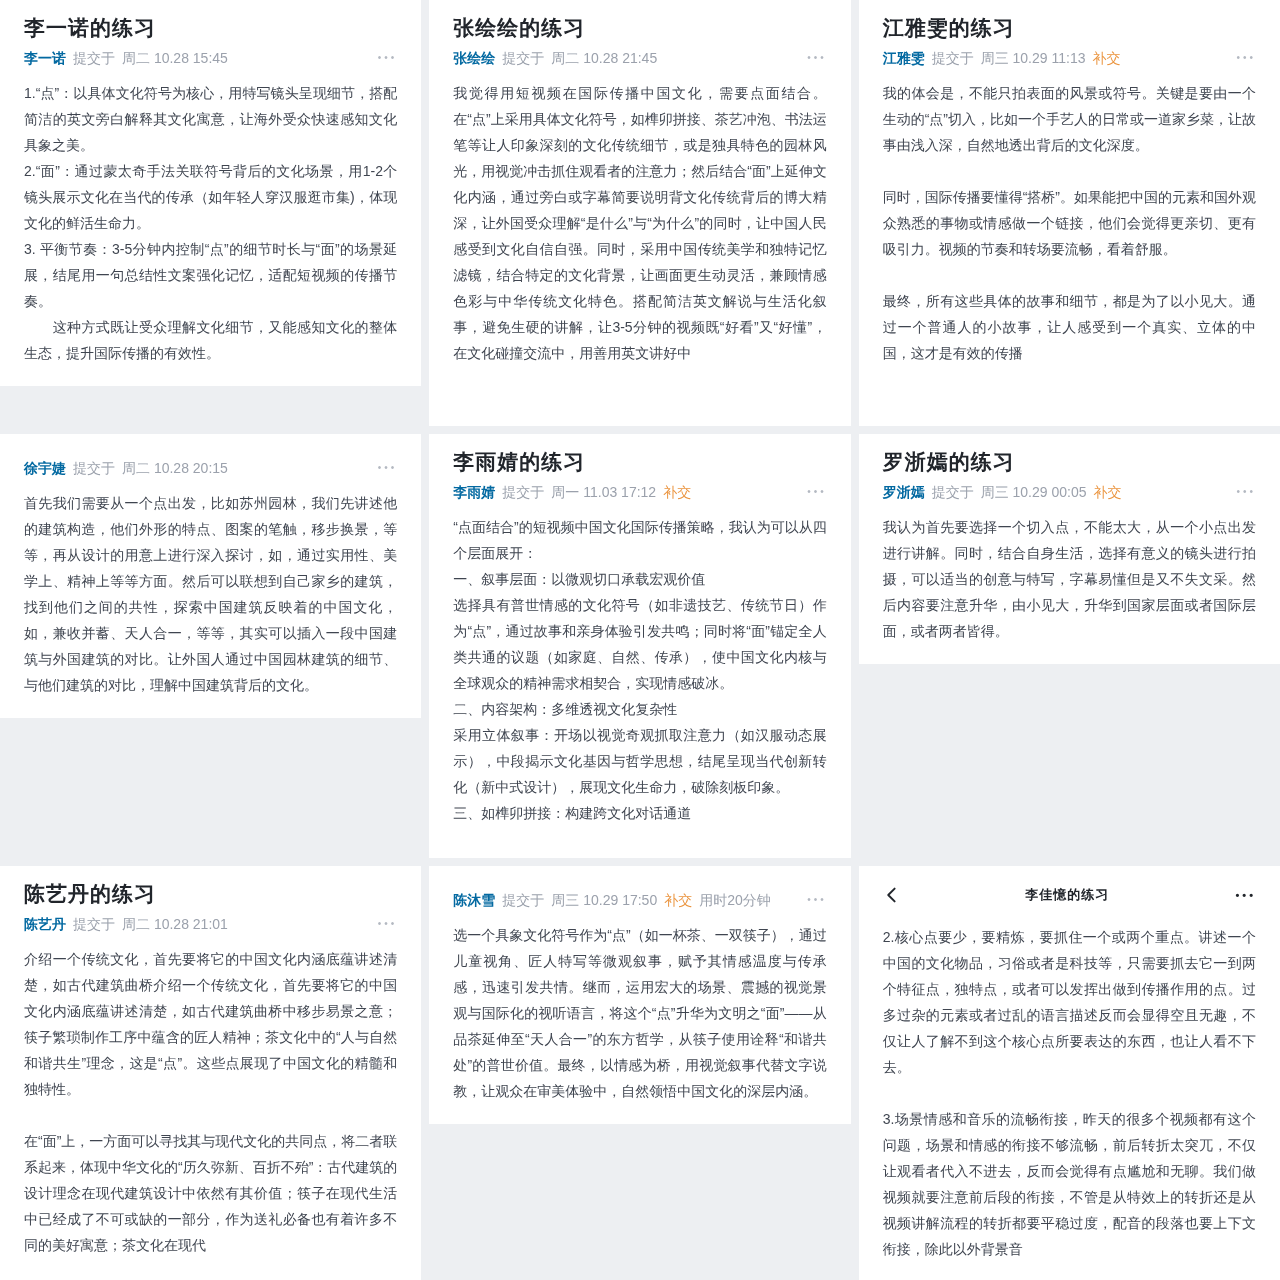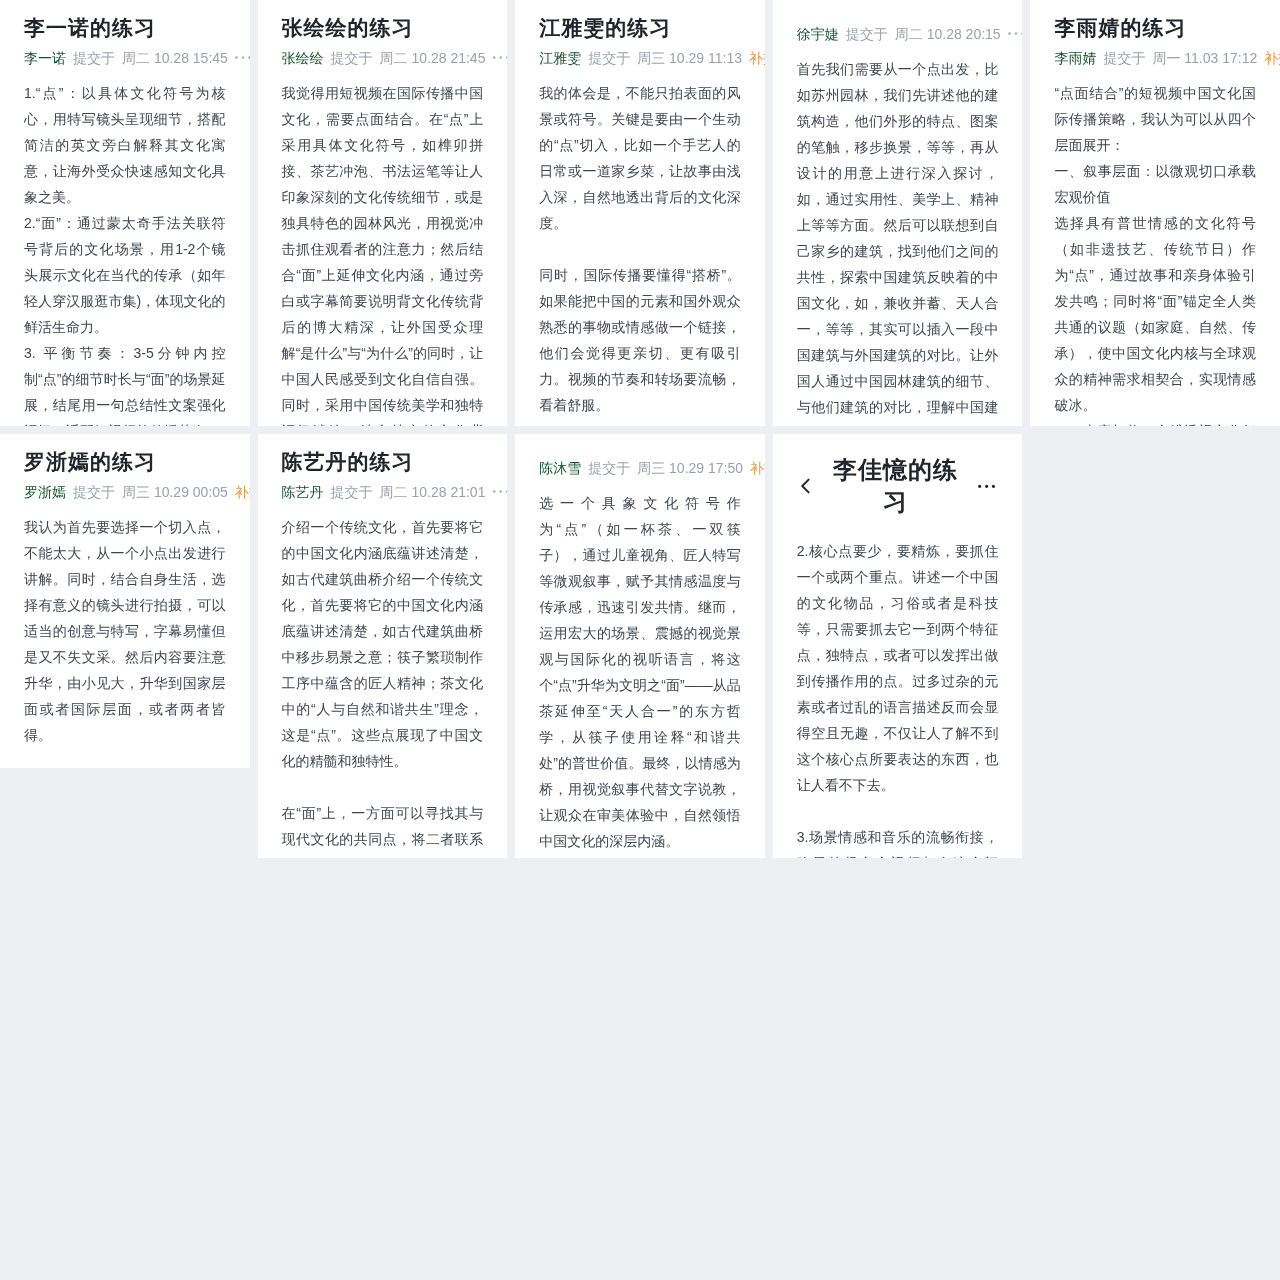--- a/index.html
+++ b/index.html
@@ -6,21 +6,21 @@
   html, body { margin: 0; padding: 0; }
   body {
     width: 1280px; height: 1280px;
     background: #edeff2;
     font-family: "Liberation Sans", sans-serif;
     overflow: hidden;
   }
   .grid {
     display: grid;
     width: 1280px; height: 1248px;
-    grid-template-columns: repeat(5, 1fr);
+    grid-template-columns: repeat(3, 1fr);
     grid-template-rows: 426px 424px 414px;
     gap: 8px;
   }
   .cell { overflow: hidden; }
   .card {
     background: #ffffff;
     width: 100%;
     padding: 16px 24px 20px 24px;
   }
   .card.full { height: 100%; overflow: hidden; }
@@ -35,21 +35,21 @@
   .meta {
     display: flex;
     align-items: center;
     margin-top: 8px;
     font-size: 14px;
     line-height: 20px;
     color: #9ba1ac;
     white-space: nowrap;
   }
   .meta span { margin-right: 7px; }
-  .meta .name { color: #14532d; }
+  .meta .name { color: #0369a1; font-weight: bold; }
   .meta .late { color: #eb9540; }
   .meta .dots {
     margin-left: auto; margin-right: 0;
     color: #b3b8c1;
     font-size: 10px;
     letter-spacing: 3px;
   }
   .body {
     margin-top: 12px;
     font-size: 14px;
@@ -65,21 +65,21 @@
     margin-top: 4px;
   }
   .back {
     width: 26px;
     display: inline-flex;
     align-items: center;
   }
   .nav-title {
     flex: 1;
     text-align: center;
-    font-size: 24px;
+    font-size: 13px;
     font-weight: 700;
     color: #21252b;
     letter-spacing: 1px;
   }
   .nav-dots {
     width: 30px;
     text-align: right;
     color: #21252b;
     font-size: 11px;
     letter-spacing: 3px;

